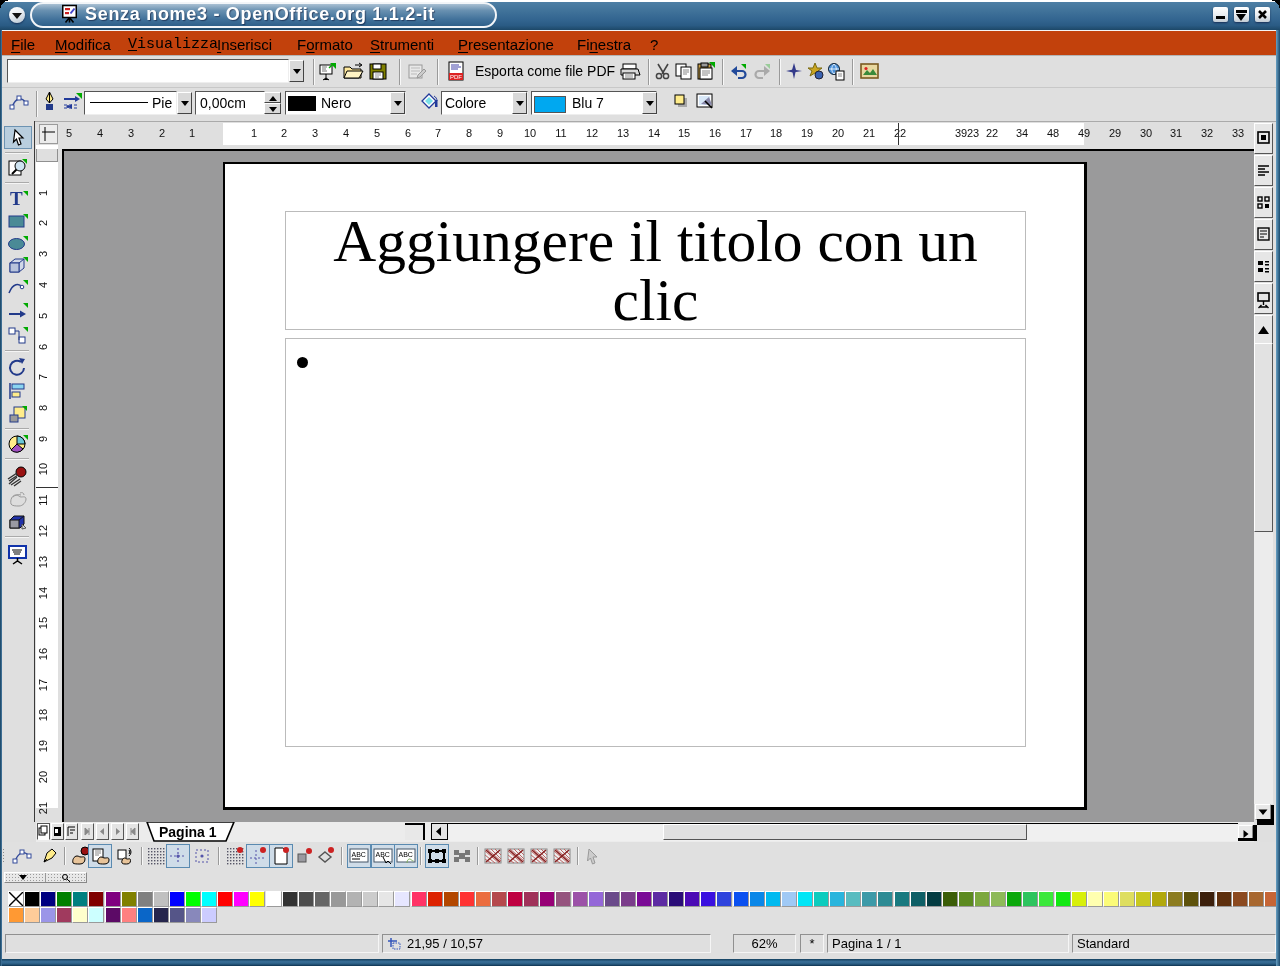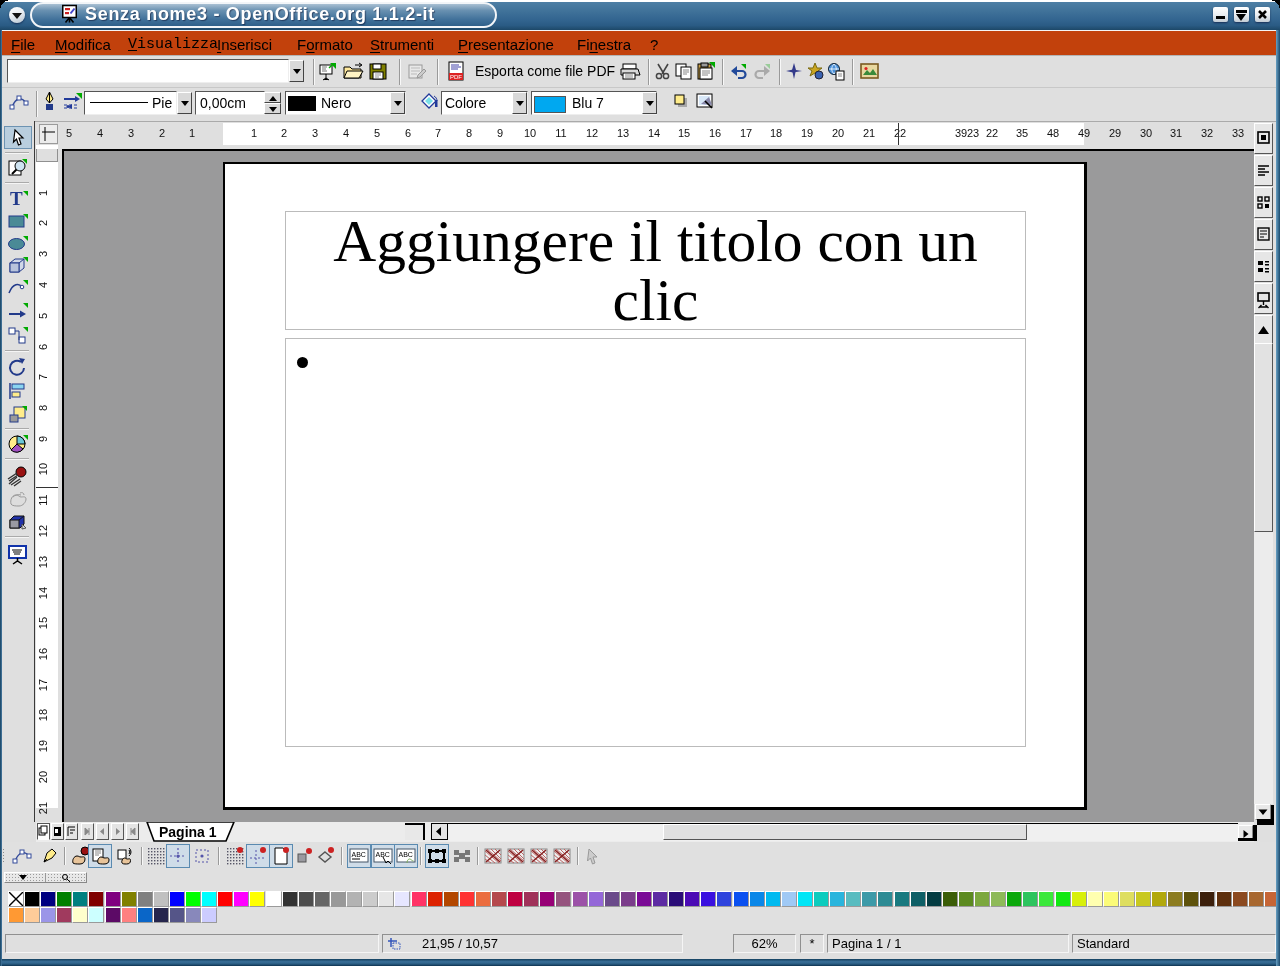--- a/index.html
+++ b/index.html
@@ -280,21 +280,21 @@
     <div class="hrn" style="left:669px;">16</div>
     <div class="hrn" style="left:700px;">17</div>
     <div class="hrn" style="left:730px;">18</div>
     <div class="hrn" style="left:761px;">19</div>
     <div class="hrn" style="left:792px;">20</div>
     <div class="hrn" style="left:823px;">21</div>
     <div class="hrn" style="left:854px;">22</div>
     <div class="hrn" style="left:927px;">23</div>
     <div class="hrn" style="left:915px;">39</div>
     <div class="hrn" style="left:946px;">22</div>
-    <div class="hrn" style="left:976px;">35</div>
+    <div class="hrn" style="left:976px;">34</div>
     <div class="hrn" style="left:1007px;">48</div>
     <div class="hrn" style="left:1038px;">49</div>
     <div class="hrn" style="left:1069px;text-align:center;">29</div>
     <div class="hrn" style="left:1100px;">30</div>
     <div class="hrn" style="left:1130px;">31</div>
     <div class="hrn" style="left:1161px;">32</div>
     <div class="hrn" style="left:1192px;">33</div>
     <div style="position:absolute;left:862px;top:0;width:1px;height:22px;background:#333;"></div>
   </div>
 <div class="abs" id="cornerbox"><svg width="17" height="18" viewBox="0 0 17 18" style="">
@@ -812,21 +812,21 @@
 <div class="pal" style="left:88px;top:907px;background:#CCFFFF;"></div>
 <div class="pal" style="left:105px;top:907px;background:#5C0A66;"></div>
 <div class="pal" style="left:121px;top:907px;background:#FF8080;"></div>
 <div class="pal" style="left:137px;top:907px;background:#0A66C8;"></div>
 <div class="pal" style="left:153px;top:907px;background:#26264D;"></div>
 <div class="pal" style="left:169px;top:907px;background:#555588;"></div>
 <div class="pal" style="left:185px;top:907px;background:#8888BB;"></div>
 <div class="pal" style="left:201px;top:907px;background:#CCCCFF;"></div>
 <div class="abs" id="statusbar">
 <div class="scell" style="left:5px;width:374px;"></div>
-<div class="scell" style="left:382px;width:301px;padding-left:39px;">21,95 / 10,57</div>
+<div class="scell" style="left:382px;width:329px;padding-left:24px;">21,95 / 10,57</div>
 <div class="scell" style="left:733px;width:63px;text-align:center;">62%</div>
 <div class="scell" style="left:800px;width:24px;text-align:center;">*</div>
 <div class="scell" style="left:827px;width:242px;padding-left:4px;">Pagina 1 / 1</div>
 <div class="scell" style="left:1072px;width:204px;padding-left:4px;">Standard</div>
 </div>
 <div class="abs" style="left:387px;top:936px;"><svg width="14" height="13" viewBox="0 0 14 13" style="">
       <path d="M1 4h9M4 1v9" stroke="#3355bb" stroke-width="1.5"></path>
       <rect x="6" y="6" width="7" height="6" fill="none" stroke="#3355bb" stroke-dasharray="1.5 1"></rect>
     </svg></div>
 <div class="abs" style="left:2px;top:55px;width:1278px;height:1px;background:#b4b4b4;"></div>

